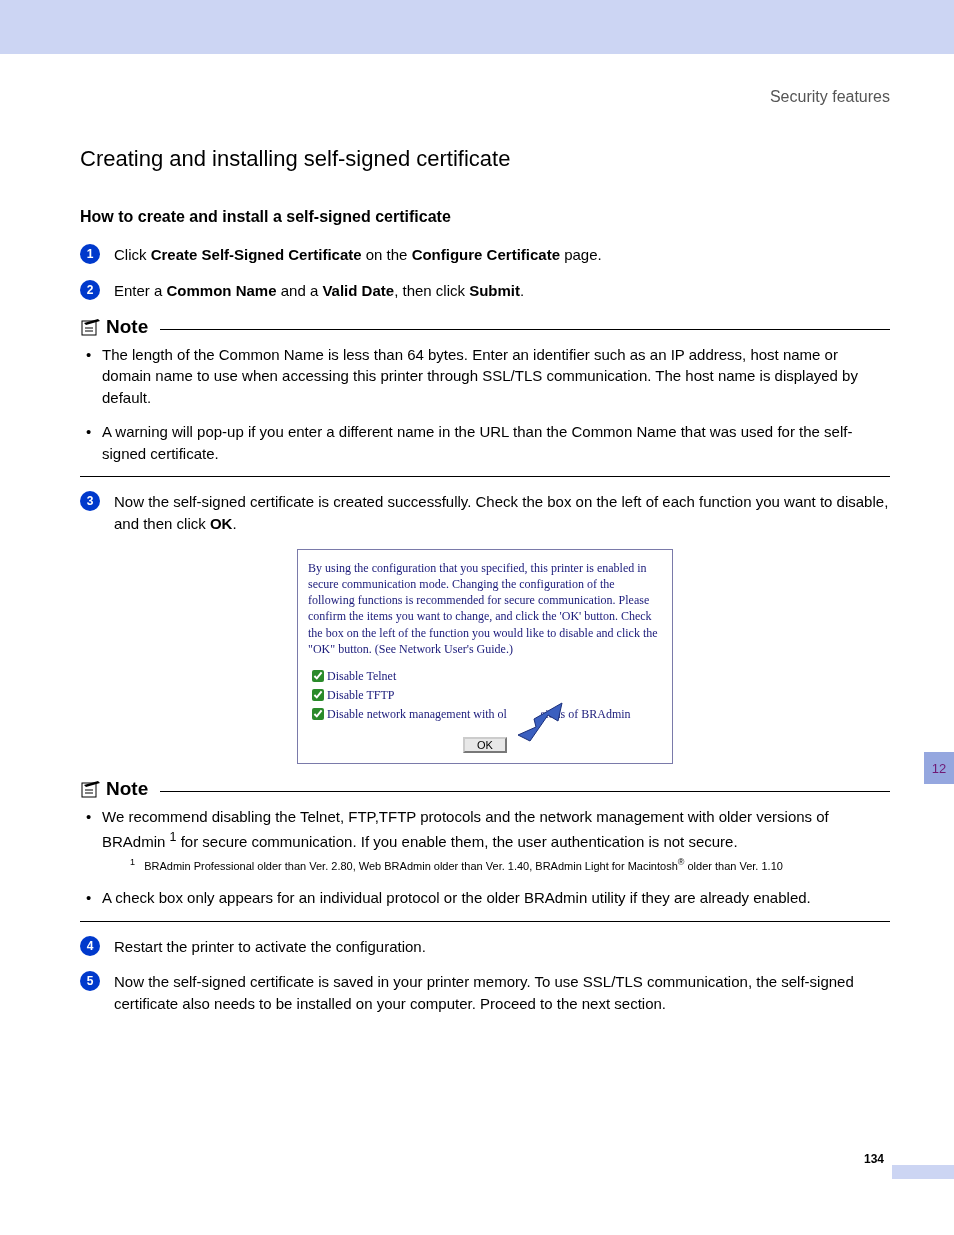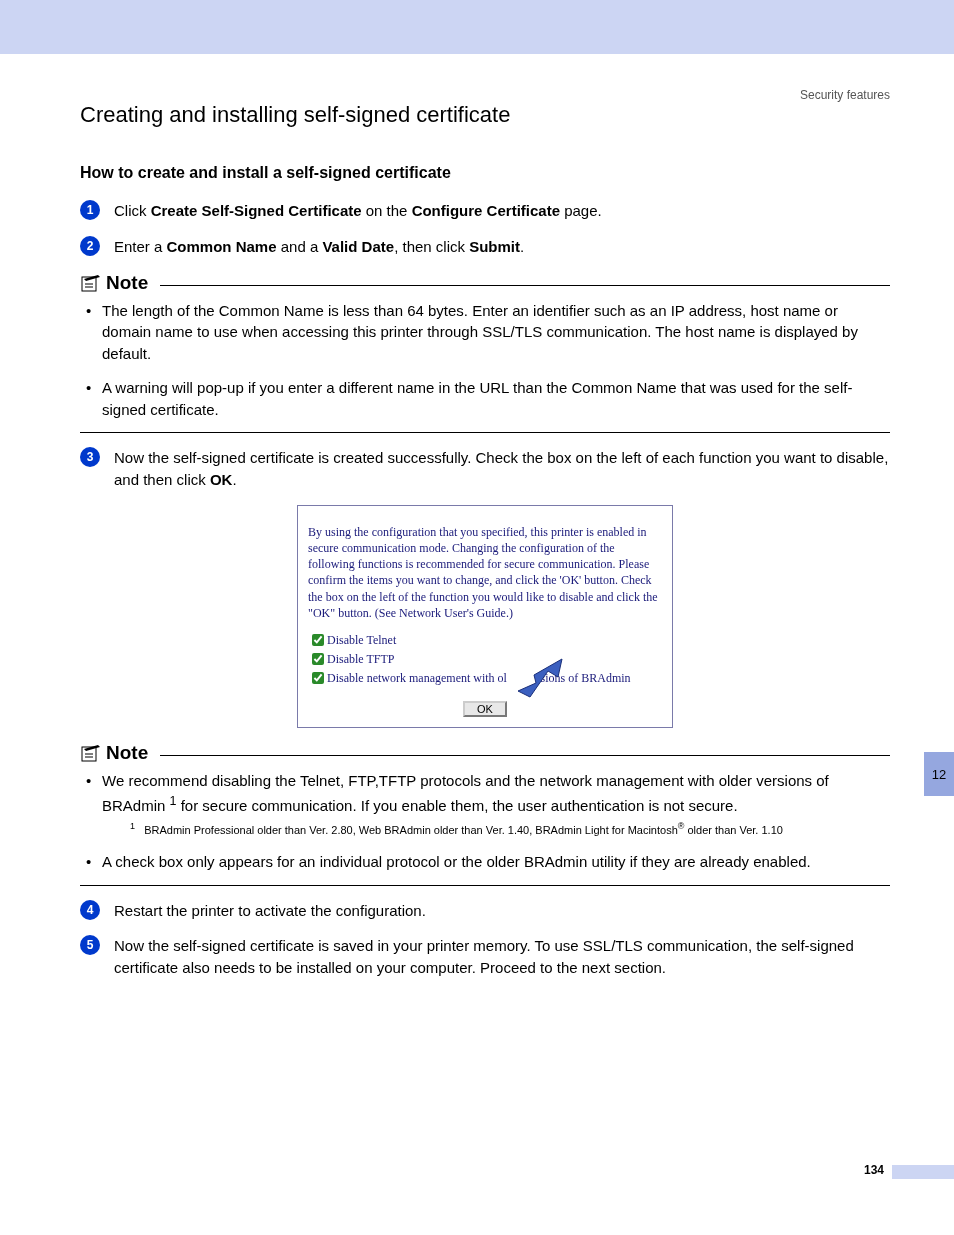--- a/index.html
+++ b/index.html
@@ -20,22 +20,23 @@
   .top-band {
     background: #ccd5f3;
     height: 54px;
     width: 100%;
   }
   .content {
     padding: 34px 64px 0 80px;
   }
   .header-label {
     text-align: right;
-    font-size: 12px;
+    font-size: 16px;
     color: #555;
+    margin-bottom: 40px;
   }
   h1.main-title {
     font-size: 22px;
     font-weight: normal;
     margin: 0 0 36px 0;
   }
   h2.sub-title {
     font-size: 16px;
     font-weight: bold;
     margin: 0 0 18px 0;
@@ -121,21 +122,21 @@
     justify-content: center;
     margin: 10px 0 14px 0;
   }
   .dialog {
     width: 354px;
     border: 1px solid #7a7aaa;
     background: #fff;
     font-family: "Times New Roman", serif;
     font-size: 12px;
     color: #1a1a7a;
-    padding: 18px 10px 10px 10px;
+    padding: 10px 10px 10px 10px;
     position: relative;
   }
   .dialog p.desc { margin: 0 0 10px 0; line-height: 1.35; }
   .dialog label.opt {
     display: block;
     margin: 1px 0;
     color: #1a1a7a;
   }
   .dialog input[type=checkbox] {
     accent-color: #2a8a2a;
@@ -157,32 +158,32 @@
   .dialog .arrow {
     position: absolute;
     left: 220px;
     top: 145px;
   }
   .side-tab {
     position: absolute;
     right: 0;
     top: 752px;
     width: 30px;
-    height: 44px;
+    height: 32px;
     background: #95a7df;
-    color: #000000;
+    color: #701a75;
     font-size: 13px;
     display: flex;
     align-items: center;
     justify-content: center;
   }
   .page-number {
     position: absolute;
     right: 70px;
-    bottom: 58px;
+    bottom: 69px;
     font-size: 12px;
     font-weight: bold;
   }
   .page-number-band {
     position: absolute;
     right: 0;
     bottom: 56px;
     width: 62px;
     height: 14px;
     background: #ccd5f3;

